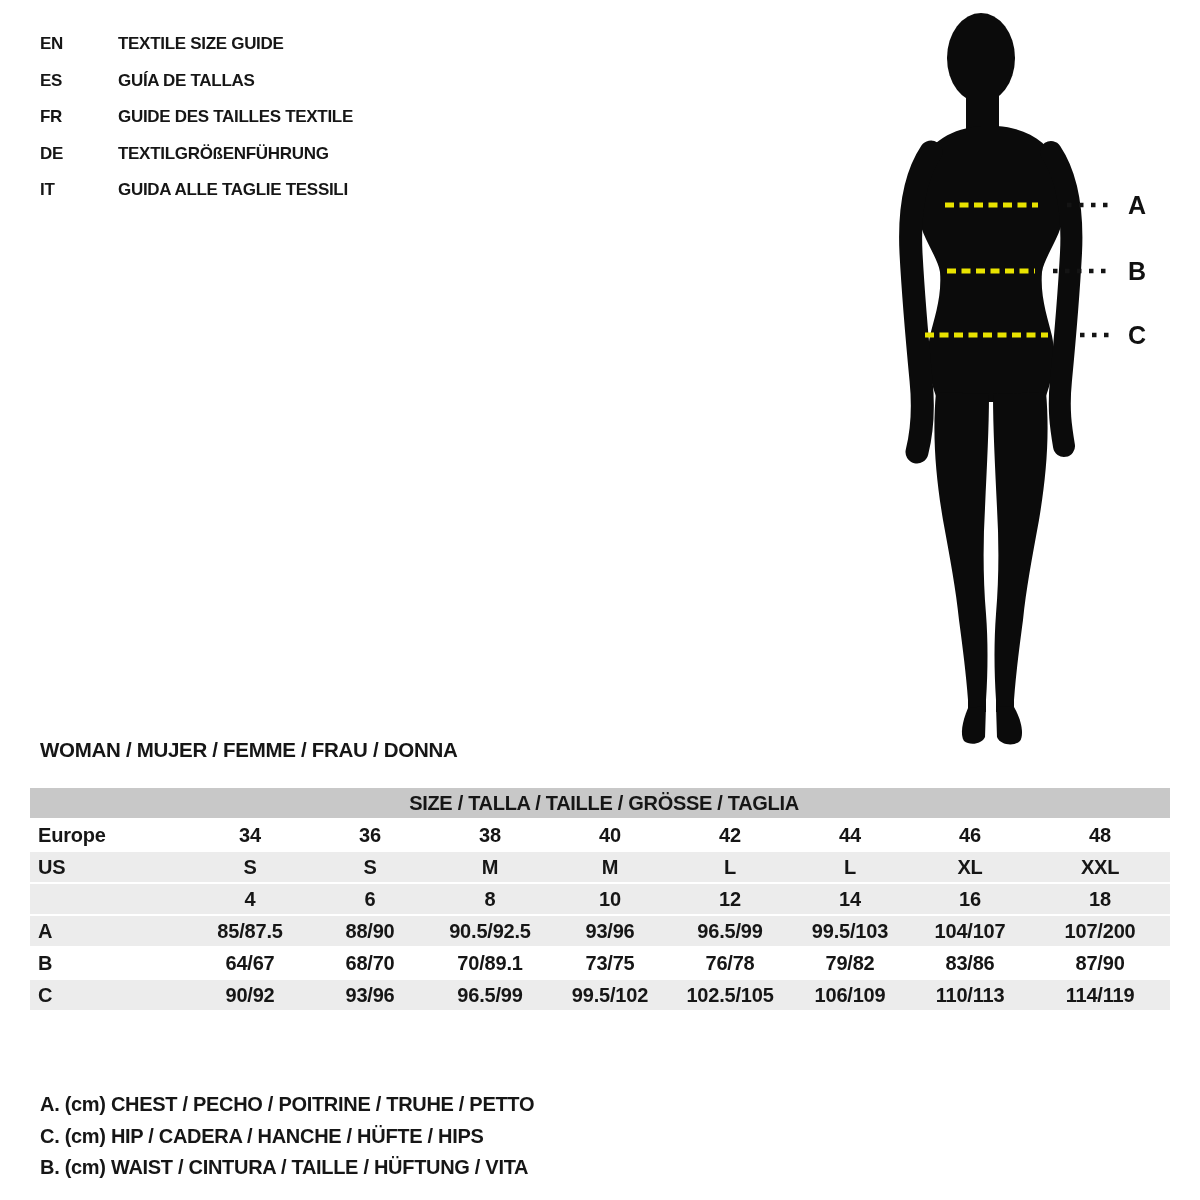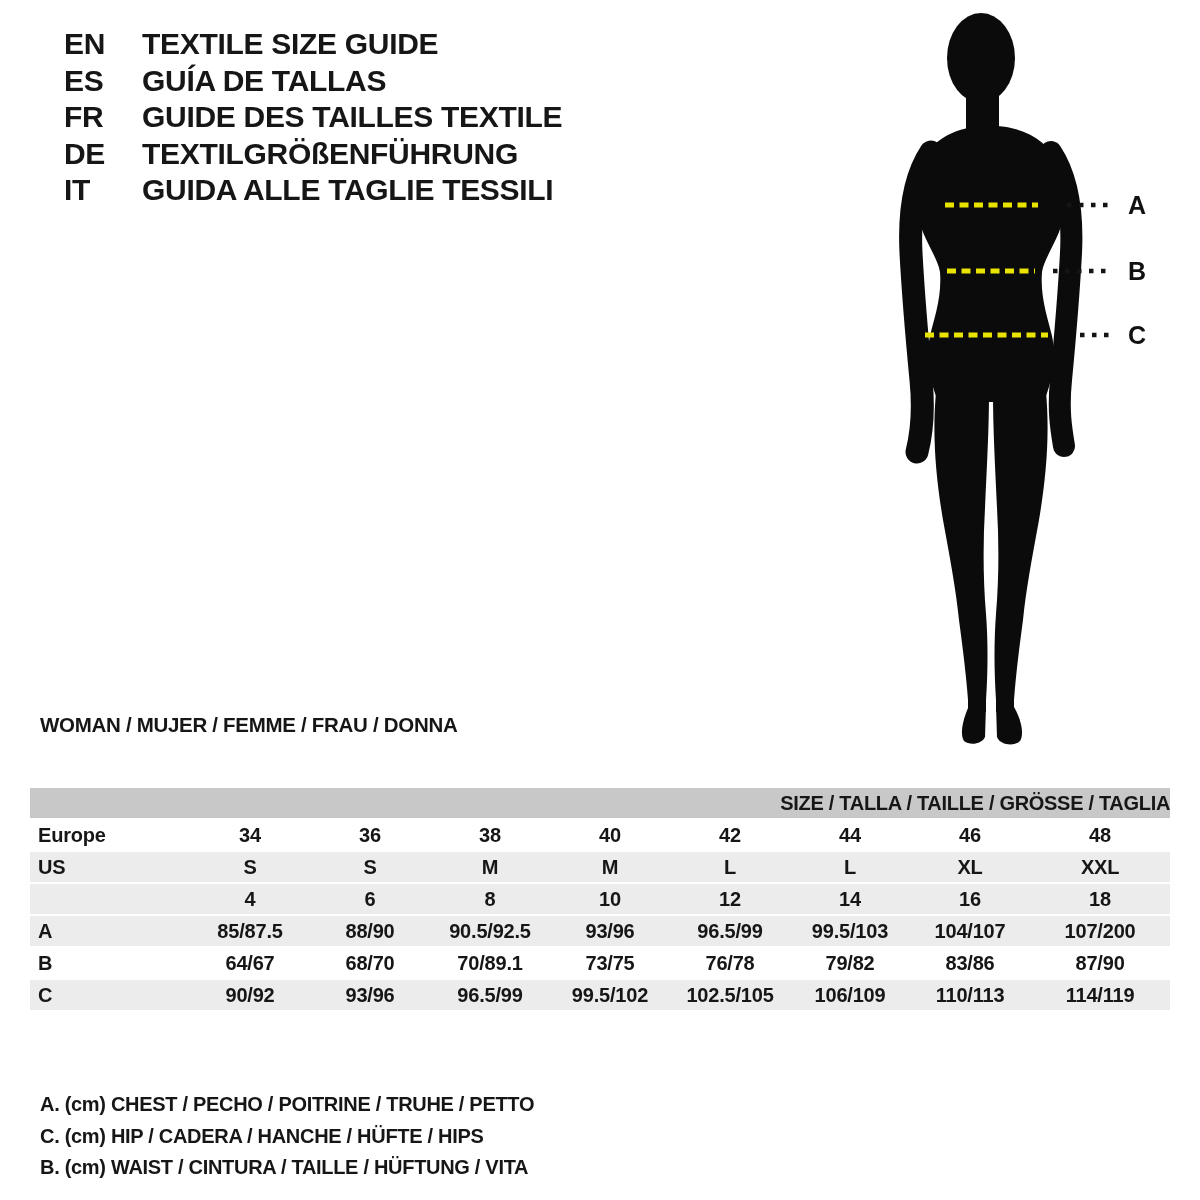--- a/index.html
+++ b/index.html
@@ -6,41 +6,41 @@
   .canvas {
     position:relative; width:1200px; height:1200px; background:#ffffff;
     font-family:"Liberation Sans", sans-serif; font-weight:bold; color:#161616;
     overflow:hidden;
   }
 
   
   .langs {
     position:absolute; left:40px; top:26px;
     display:grid; grid-template-columns:78px auto;
-    font-size:30px; line-height:36.5px; letter-spacing:-0.3px; white-space:nowrap;margin-left:24px;
+    font-size:17px; line-height:36.5px; letter-spacing:-0.3px; white-space:nowrap;
   }
 
   
   .figure-svg { position:absolute; left:895px; top:8px; width:320px; height:740px; }
   .marker-label { position:absolute; font-size:25px; line-height:28px; color:#111; }
   .marker-a { left:1128px; top:191px; }
   .marker-b { left:1128px; top:257px; }
   .marker-c { left:1128px; top:321px; }
 
-  .woman-title { position:absolute; left:40px; top:713px; font-size:20.5px; letter-spacing:-0.3px; white-space:nowrap; }
+  .woman-title { position:absolute; left:40px; top:738px; font-size:20.5px; letter-spacing:-0.3px; white-space:nowrap; }
 
   
   table.size {
     position:absolute; left:30px; top:786px; width:1140px;
     border-collapse:separate; border-spacing:0 2px;
     font-size:20px; letter-spacing:-0.2px; table-layout:fixed;
   }
   table.size td { height:30px; padding:0; text-align:center; vertical-align:middle; }
   table.size td.lbl { text-align:left; padding-left:8px; }
-  table.size tr.head td { background:#c8c8c8; text-align:right; padding-left:8px; letter-spacing:-0.3px; }
+  table.size tr.head td { background:#c8c8c8; text-align:center; padding-left:8px; letter-spacing:-0.3px; }
   table.size tr.shaded td { background:#ececec; }
 
   
   .legend { position:absolute; left:40px; top:1089px; font-size:20px; line-height:31.7px; letter-spacing:-0.3px; white-space:nowrap; }
 </style>
 </head>
 <body>
 
 <div class="canvas">
 

